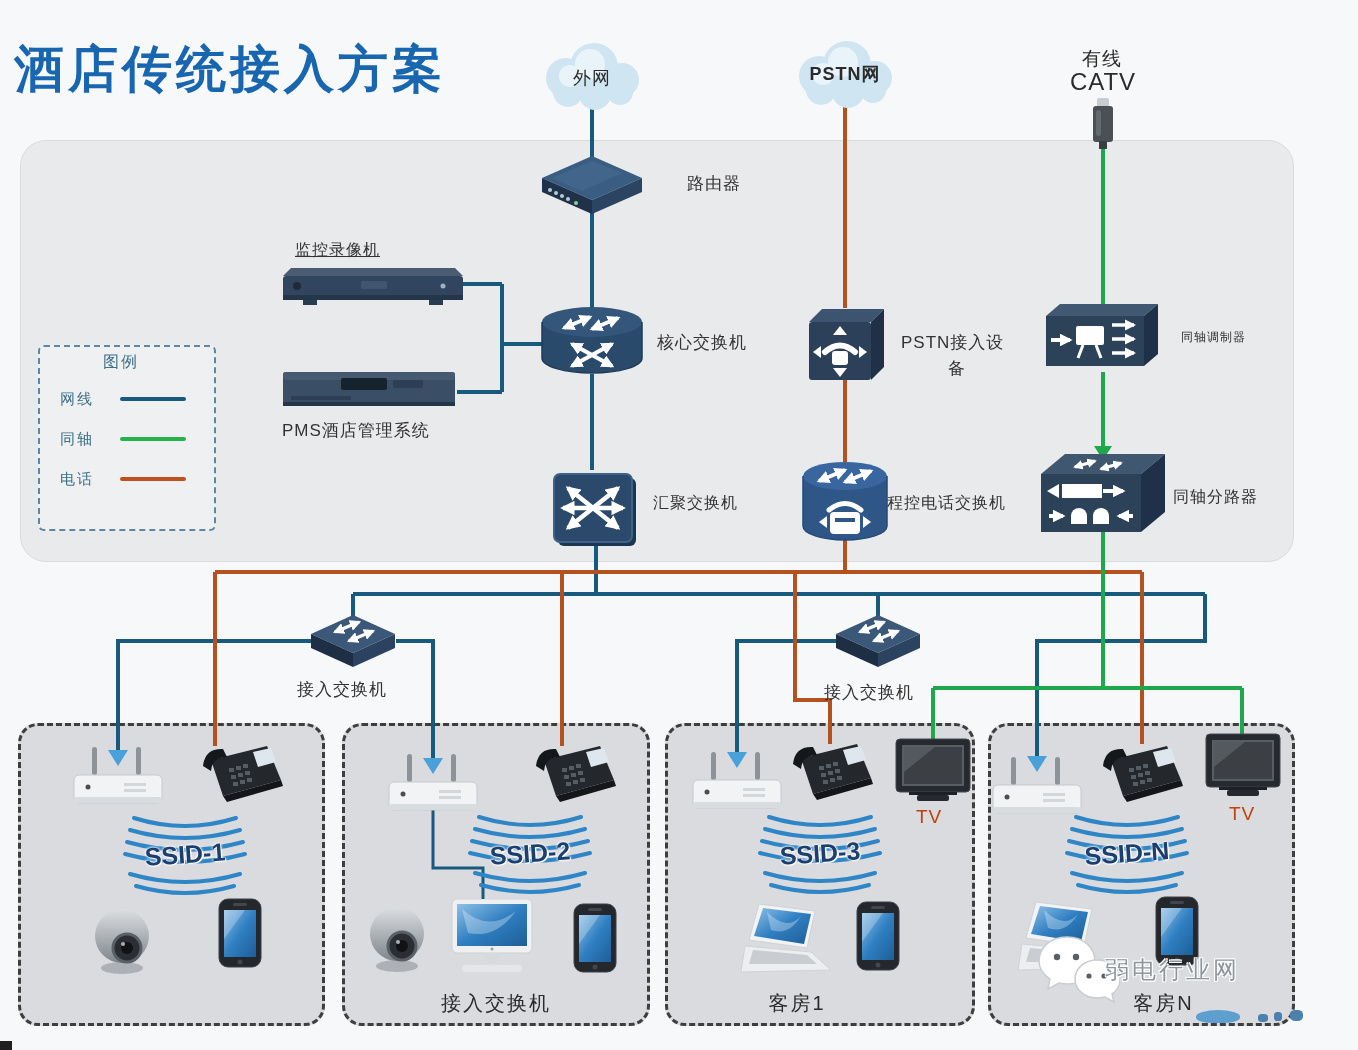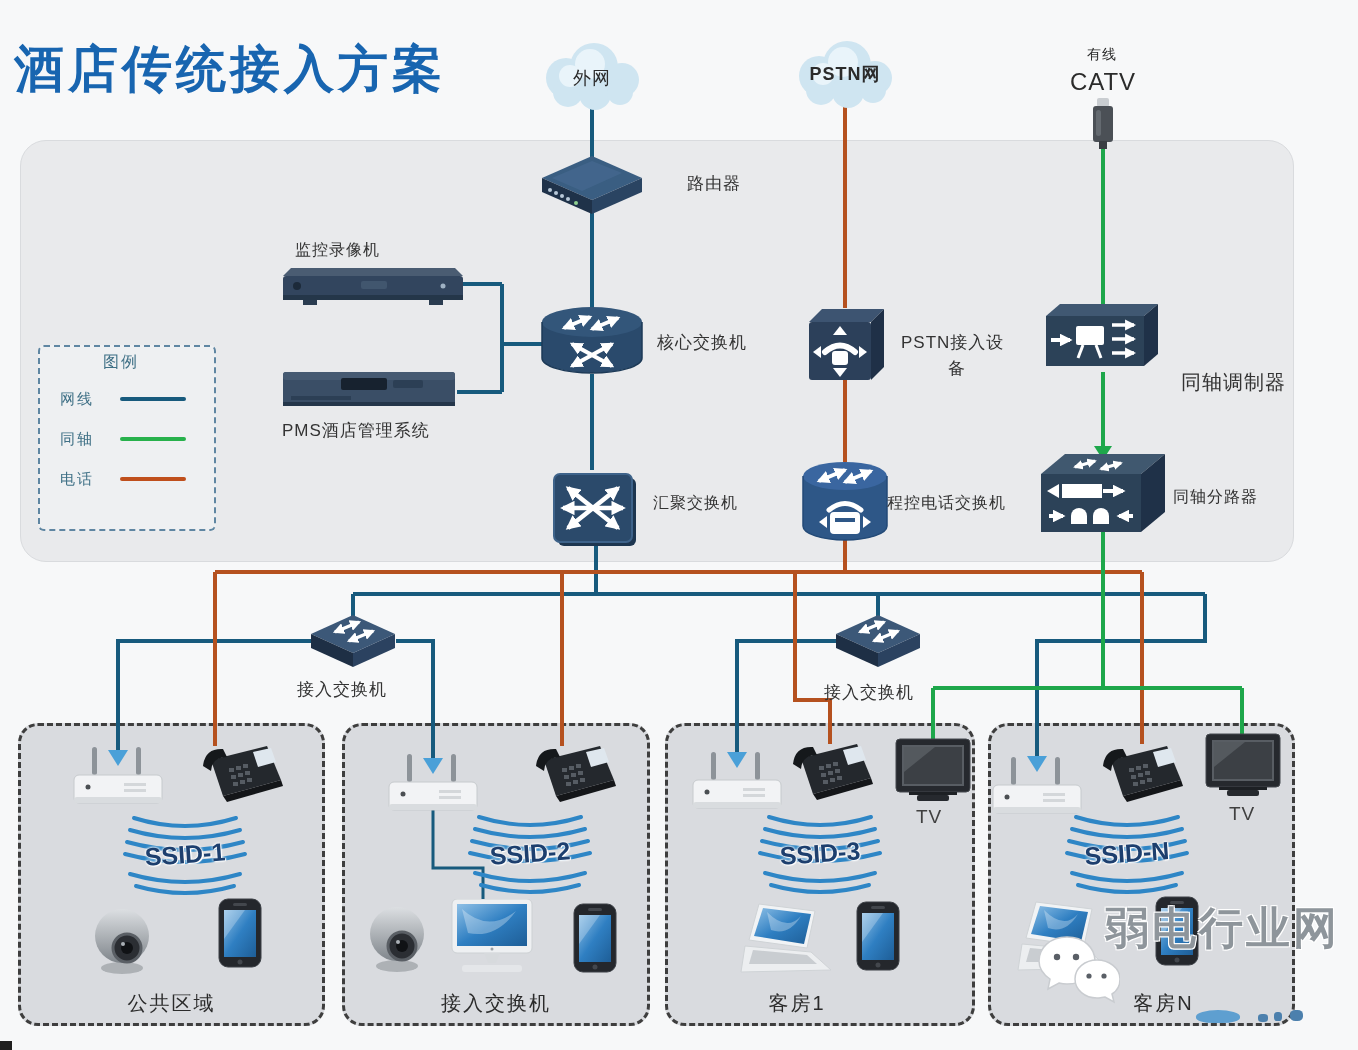--- a/index.html
+++ b/index.html
@@ -16,22 +16,22 @@
   .zone-name{position:absolute;top:990px;font-size:20px;color:#2b2b2b;text-align:center;
         letter-spacing:2px;font-weight:500;}
   #legend-box{position:absolute;left:38px;top:345px;width:174px;height:182px;background:#eef0f2;
         border:2px dashed #5f86a2;border-radius:6px;}
   .legend-label{position:absolute;font-size:15px;color:#3f7086;letter-spacing:2px;}
   .legend-line{position:absolute;width:66px;height:4px;border-radius:2px;}
   .cloud-label{position:absolute;font-size:18px;color:#2b2b2b;text-align:center;letter-spacing:1px;}
   .ssid-text{position:absolute;width:100%;top:30px;text-align:center;font-size:25px;font-weight:bold;
         color:#1d3f6e;transform:rotate(-4deg);
         text-shadow:0 0 3px #fff,0 0 3px #fff,1px 1px 0 #fff;}
-  .tv-label{position:absolute;font-size:19px;color:#404040;letter-spacing:1px;}
-  #watermark{position:absolute;left:1105px;top:899px;font-size:44px;font-weight:bold;color:#8e959b;
+  .tv-label{position:absolute;font-size:19px;color:#c2410c;letter-spacing:1px;}
+  #watermark{position:absolute;left:1105px;top:954px;font-size:24px;font-weight:normal;color:#8e959b;
         letter-spacing:3px;white-space:nowrap;
         text-shadow:-1px -1px 0 #fff,1px -1px 0 #fff,-1px 1px 0 #fff,1px 1px 0 #fff;}
   .deco{position:absolute;background:#5e9fd0;}
 </style>
 </head>
 <body>
 
 <div id="stage">
 
   <div id="main-panel"></div>
@@ -134,21 +134,21 @@
         <circle cx="63" cy="54" r="16"></circle>
         <circle cx="88" cy="52" r="13"></circle>
       </g>
     <g fill="#e9f4fa">
         <circle cx="58" cy="24" r="15"></circle>
         <circle cx="38" cy="36" r="11"></circle>
       </g>
   </svg>
   <div class="cloud-label" style="left:795px;top:62px;width:100px;font-weight:bold;">PSTN网</div>
 
-  <div class="cloud-label" style="left:1080px;top:46px;width:44px;font-size:14px;">有线</div>
+  <div class="cloud-label" style="left:1080px;top:46px;width:44px;font-size:19px;">有线</div>
   <div class="cloud-label" style="left:1066px;top:68px;width:74px;font-size:24px;font-weight:500;">CATV</div>
   <svg class="abs" style="left:1085px;top:98px;" width="36" height="52" viewBox="0 0 36 52">
     <rect x="12" y="0" width="12" height="9" rx="2" fill="#c9cdd1"></rect>
     <rect x="8" y="8" width="20" height="36" rx="3" fill="#4b5056"></rect>
     <rect x="11" y="12" width="5" height="26" rx="2.5" fill="#6a7077" opacity="0.8"></rect>
     <rect x="14" y="43" width="8" height="8" fill="#3a3e43"></rect>
   </svg>
 
   <svg class="abs" style="left:536px;top:148px;" width="112" height="72" viewBox="0 0 112 72">
     <polygon points="6,30 56,8 106,30 56,52" fill="#3a5e82"></polygon>
@@ -158,21 +158,21 @@
     <g fill="#b9c9d8">
         <circle cx="14" cy="42" r="2"></circle>
         <circle cx="20" cy="45" r="2"></circle>
         <circle cx="26" cy="48" r="2"></circle>
         <circle cx="32" cy="51" r="2"></circle>
         <circle cx="40" cy="55" r="2" fill="#8fd08f"></circle>
       </g>
   </svg>
   <div class="lbl" style="left:657px;top:172px;margin-left:30px;">路由器</div>
 
-  <div class="lbl" style="left:295px;top:240px;font-size:16px;">监控录像机</div>
+  <div class="lbl" style="left:295px;top:240px;font-size:16px;text-decoration:underline;">监控录像机</div>
   <svg class="abs" style="left:283px;top:262px;" width="180" height="48" viewBox="0 0 180 48">
     <polygon points="8,6 172,6 180,14 0,14" fill="#4a5c72"></polygon>
     <rect x="0" y="14" width="180" height="24" rx="3" fill="#32455e"></rect>
     <rect x="0" y="33" width="180" height="5" fill="#243649"></rect>
     <circle cx="14" cy="24" r="4" fill="#1c2a3a"></circle>
     <rect x="78" y="19" width="26" height="8" rx="2" fill="#41566e"></rect>
     <circle cx="160" cy="24" r="2.5" fill="#9fb2c4"></circle>
     <rect x="20" y="38" width="14" height="5" fill="#2a3c50"></rect>
       <rect x="146" y="38" width="14" height="5" fill="#2a3c50"></rect>
   </svg>
@@ -223,21 +223,21 @@
     <line x1="5" y1="38" x2="24" y2="38" stroke="#fff" stroke-width="4" marker-end="url(#aw)"></line>
     <rect x="30" y="24" width="28" height="19" rx="2" fill="#fff"></rect>
     <line x1="37" y1="43" x2="32" y2="56" stroke="#fff" stroke-width="3"></line>
     <line x1="50" y1="43" x2="55" y2="56" stroke="#fff" stroke-width="3"></line>
     <g stroke="#fff" stroke-width="3.5" fill="none" marker-end="url(#aw)">
       <line x1="66" y1="23" x2="88" y2="23"></line>
       <line x1="66" y1="37" x2="88" y2="37"></line>
       <line x1="66" y1="51" x2="88" y2="51"></line>
     </g>
   </svg>
-  <div class="lbl" style="left:1181px;top:329px;font-size:20px;margin-top:40px;">同轴调制器</div>
+  <div class="lbl" style="left:1181px;top:329px;font-size:12px;">同轴调制器</div>
 
   <svg class="abs" style="left:550px;top:464px;" width="92" height="84" viewBox="0 0 92 84">
     <rect x="8" y="14" width="78" height="68" rx="6" fill="#1d3650"></rect>
     <rect x="4" y="10" width="78" height="68" rx="6" fill="#2b4a6b" stroke="#3e638a" stroke-width="2"></rect>
     <g stroke="#fff" stroke-width="4.5" fill="none" marker-start="url(#aw)" marker-end="url(#aw)">
       <line x1="18" y1="24" x2="68" y2="64"></line>
       <line x1="68" y1="24" x2="18" y2="64"></line>
       <line x1="13" y1="44" x2="73" y2="44"></line>
     </g>
   </svg>
@@ -349,21 +349,20 @@
     <circle cx="37" cy="44" r="6" fill="#101215"></circle>
       <circle cx="33" cy="40" r="2" fill="#aab0b6"></circle>
   </svg>
   <svg class="abs" style="left:217px;top:897px;" width="46" height="72" viewBox="0 0 46 72">
     <rect x="2" y="2" width="42" height="68" rx="9" fill="#24272c" stroke="#3d4147"></rect>
     <rect x="7" y="13" width="32" height="47" fill="url(#gscr)"></rect>
     <polygon points="7,13 28,13 7,42" fill="#fff" opacity="0.25"></polygon>
     <rect x="16" y="6" width="14" height="3" rx="1.5" fill="#43474d"></rect>
       <circle cx="23" cy="65" r="2.5" fill="#43474d"></circle>
   </svg>
-  <div class="zone-name" style="left:18px;width:307px;">公共区域</div>
 
   <svg class="abs" style="left:383px;top:752px;" width="100" height="70" viewBox="0 0 100 70">
     <rect x="24" y="2" width="5" height="28" rx="2.5" fill="#8d9399"></rect>
       <rect x="68" y="2" width="5" height="28" rx="2.5" fill="#8d9399"></rect>
     <rect x="6" y="30" width="88" height="28" rx="5" fill="#f2f3f5" stroke="#c6cacd"></rect>
     <rect x="6" y="52" width="88" height="6" rx="3" fill="#d9dcdf"></rect>
     <circle cx="20" cy="42" r="2.5" fill="#4a4e52"></circle>
     <g fill="#d4d7da">
         <rect x="56" y="38" width="22" height="3"></rect>
         <rect x="56" y="44" width="22" height="3"></rect>

